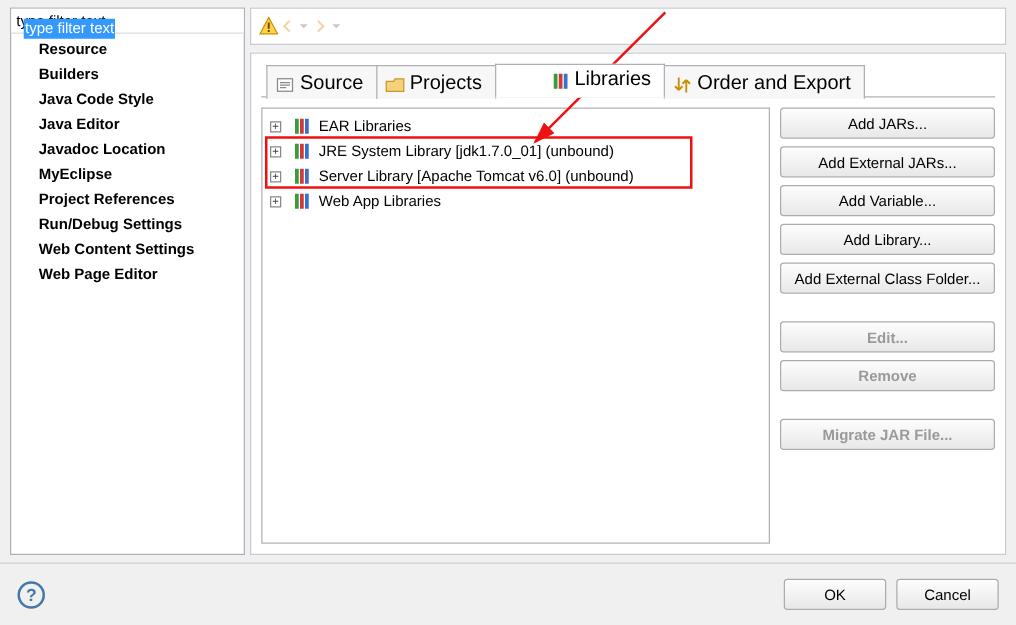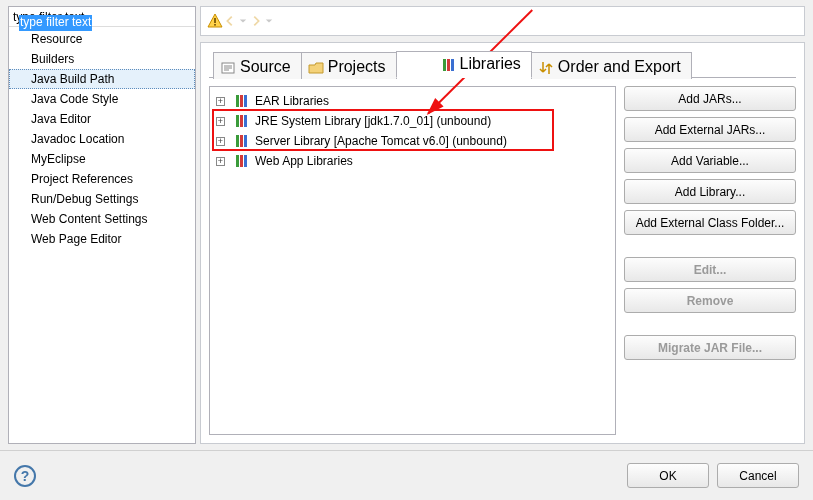--- a/index.html
+++ b/index.html
@@ -48,20 +48,21 @@
     height: 16px;
     background: #3399ff;
     color: #fff;
     padding: 0 1px;
     font-size: 12px;
     pointer-events: none;
   }
   .tree {
     flex: 1; overflow: auto;
     padding: 2px 0;
+    font-weight: bold;
   }
   .tree-item {
     padding: 2px 4px 2px 22px;
     cursor: default;
     white-space: nowrap;
     line-height: 16px;
   }
   .tree-item.indented { padding-left: 22px; }
   .tree-item.selected {
     background: #e5f1fb;
@@ -214,21 +215,20 @@
 
 <div class="dialog">
   <div class="top-area">
 
     <div class="sidebar" style="position:relative">
       <input class="filter-input" value="type filter text" style="">
       <div class="filter-sel">type filter text</div>
       <div class="tree">
         <div class="tree-item indented">Resource</div>
         <div class="tree-item">Builders</div>
-        <div class="tree-item selected">Java Build Path</div>
         <div class="tree-item">Java Code Style</div>
         <div class="tree-item">Java Editor</div>
         <div class="tree-item">Javadoc Location</div>
         <div class="tree-item">MyEclipse</div>
         <div class="tree-item">Project References</div>
         <div class="tree-item">Run/Debug Settings</div>
         <div class="tree-item">Web Content Settings</div>
         <div class="tree-item">Web Page Editor</div>
       </div>
     </div>

